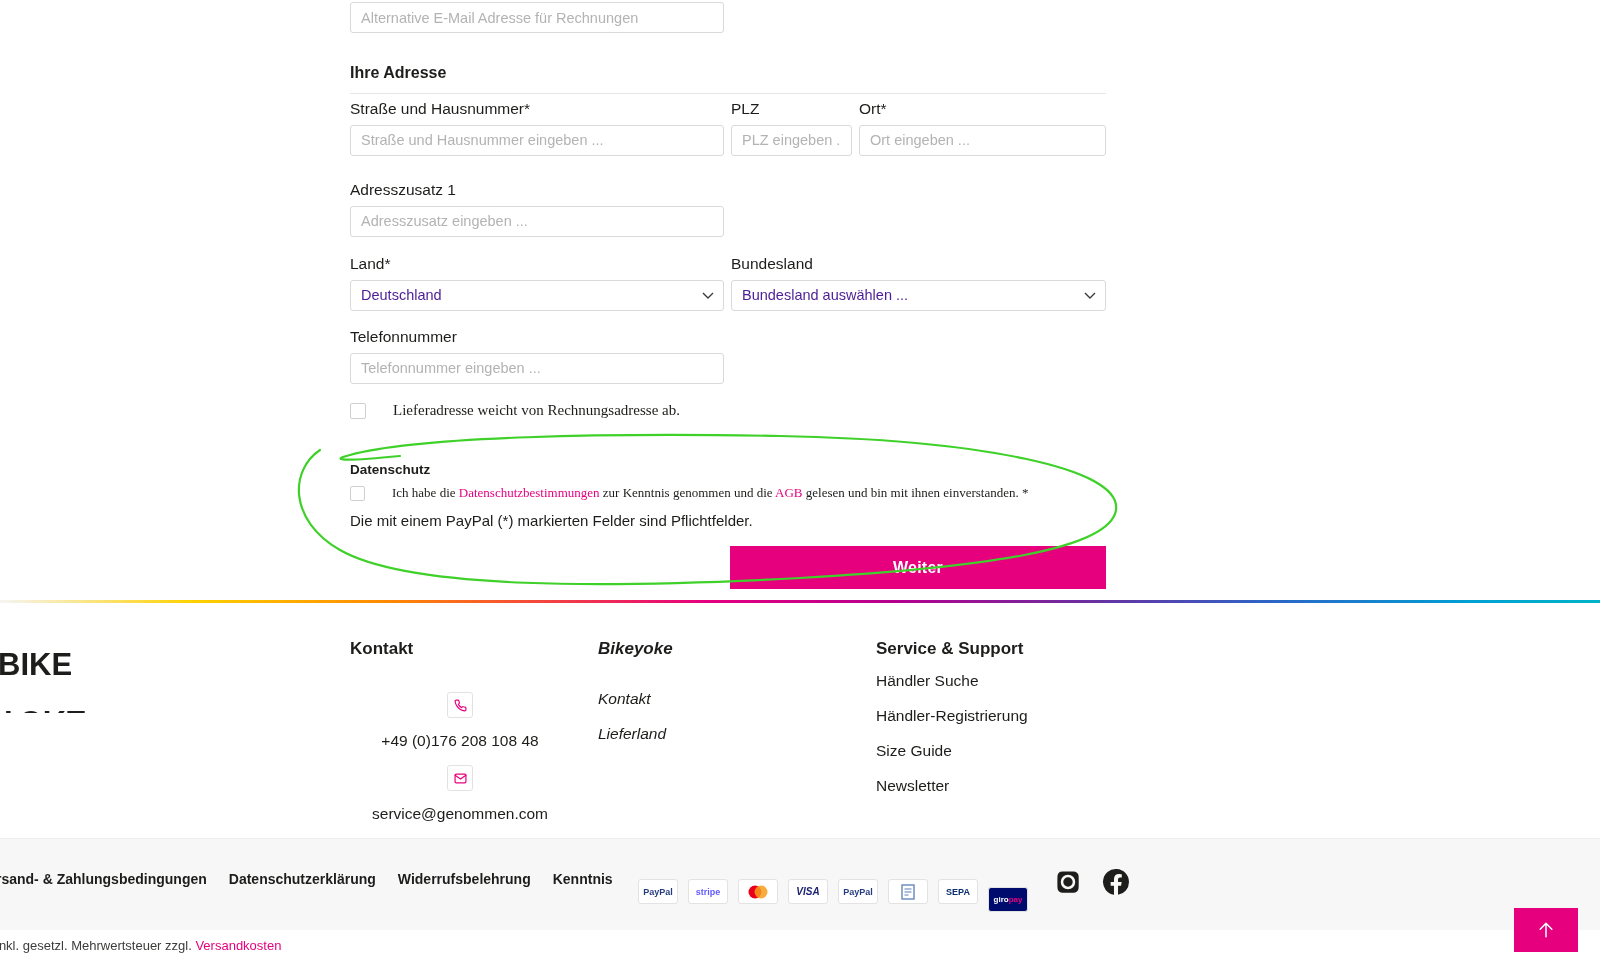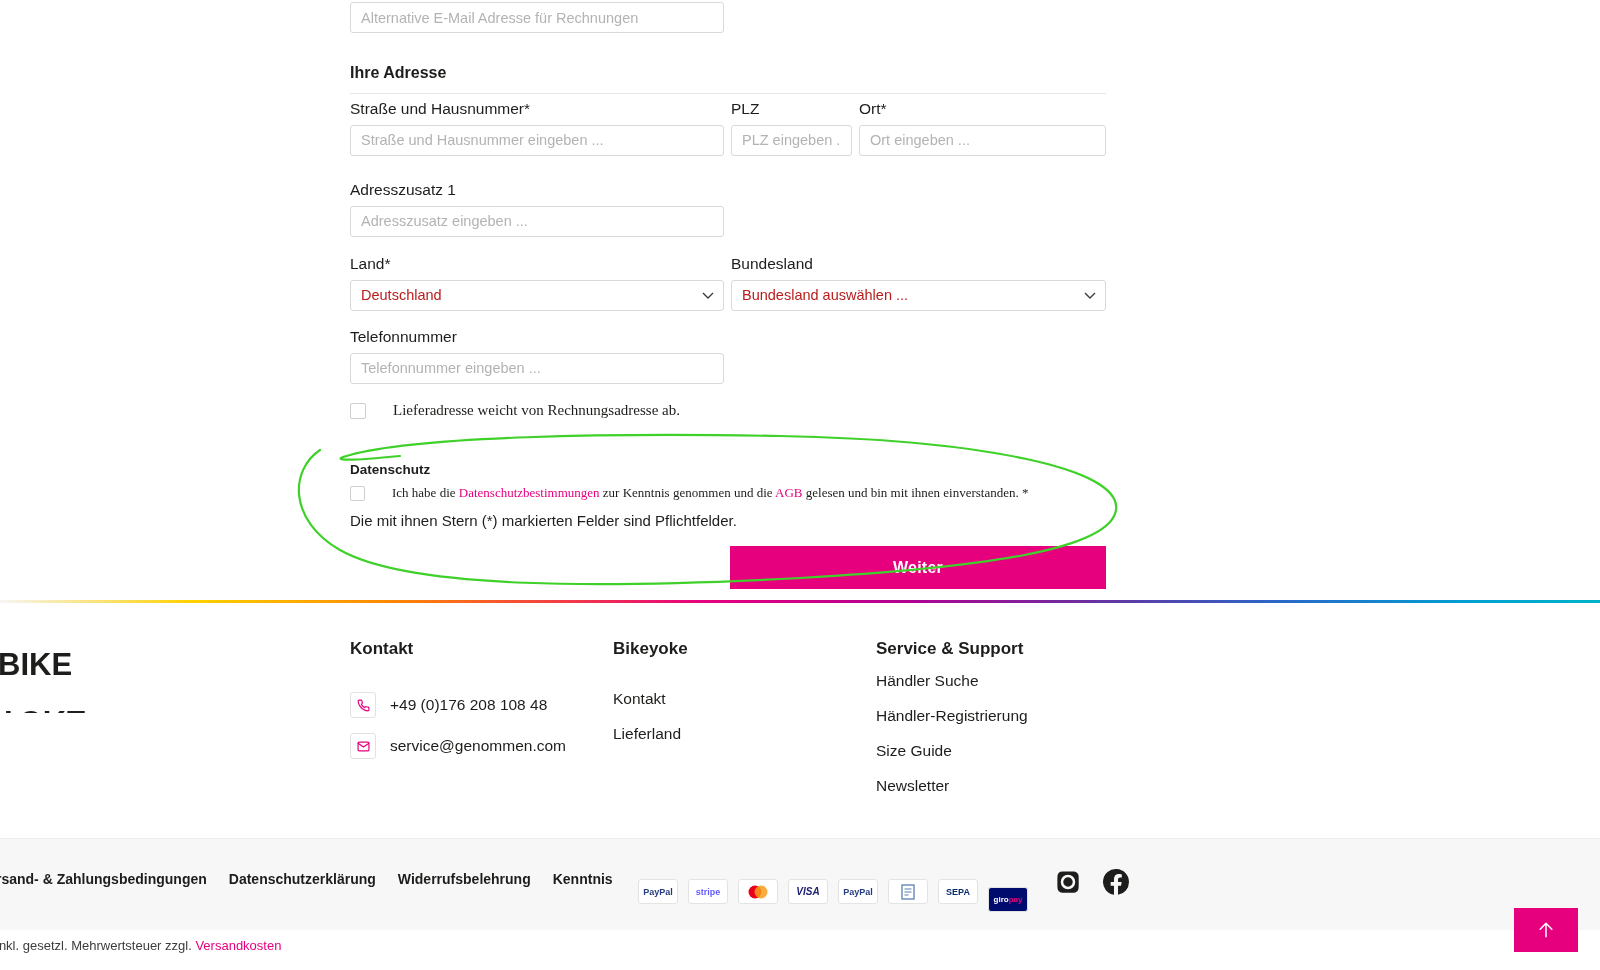--- a/index.html
+++ b/index.html
@@ -38,21 +38,21 @@
     height: 31px;
     padding: 0 10px;
     outline: none;
     width: 100%;
   }
   input.txt::placeholder { color: #b3b3b3; }
   select.sel {
     -webkit-appearance: none;
     appearance: none;
     padding-right: 26px;
-    color: #b91c1c;
+    color: #4c1d95;
   }
   .sel-wrap { position: relative; }
   .sel-wrap .chev {
     position: absolute; right: 10px; top: 50%;
     transform: translateY(-50%);
     pointer-events: none;
     width: 12px; height: 12px;
     color: #3c3c3b;
   }
 
@@ -128,21 +128,21 @@
     font-size: 17px;
     font-weight: bold;
     color: #1d1d1b;
   }
   .flink {
     font-size: 15.5px;
     color: #1d1d1b;
     text-decoration: none;
     display: block;
   }
-  .contact-row { display: flex; align-items: center; gap: 14px; }
+  .contact-row { display: flex; align-items: center; gap: 14px; flex-direction: column; }
   .cicon {
     width: 26px; height: 26px;
     border: 1px solid #e2e2e2;
     border-radius: 3px;
     display: flex; align-items: center; justify-content: center;
     color: #e6007e;
   }
   .contact-txt { font-size: 15.5px; color: #1d1d1b; }
 
   .botbar {
@@ -255,21 +255,21 @@
     <div class="field-row" style="left:350px; top:462px; width:760px;">
       <div class="section-title" style="font-size:13.5px;">Datenschutz</div>
       <div class="cb-row" style="margin-top:8px;">
         <span class="cb" style="width:15px;height:15px;"></span>
         <span class="cb-text-sm">
           <span>Ich habe die </span><a class="pink" href="#">Datenschutzbestimmungen</a><span> zur Kenntnis genommen und die </span><a class="pink" href="#">AGB</a><span> gelesen und bin mit ihnen einverstanden. *</span>
         </span>
       </div>
     </div>
 
-    <div class="field-row note" style="left:350px; top:512px;">Die mit ihnen Stern (*) markierten Felder sind Pflichtfelder.</div>
+    <div class="field-row note" style="left:350px; top:512px;">Die mit einem PayPal (*) markierten Felder sind Pflichtfelder.</div>
 
     <button class="btn-weiter">Weiter</button>
   </div>
 
   <svg class="annot" viewBox="0 0 850 180">
     <path d="M40 40 C10 60 8 110 60 140 C130 180 330 178 520 168 C700 158 830 140 836 100 C842 58 700 30 500 26 C330 23 140 26 70 45 C50 50 60 52 120 46" fill="none" stroke="#3fd12a" stroke-width="2.2" stroke-linecap="round"></path>
   </svg>
 
   <div class="rainbow"></div>
 
@@ -299,21 +299,21 @@
         <span class="cicon">
           <svg width="13" height="13" viewBox="0 0 24 24" fill="none" stroke="#e6007e" stroke-width="2.2" stroke-linecap="round" stroke-linejoin="round">
             <rect x="2" y="4" width="20" height="16" rx="2"></rect>
             <path d="M2 6l10 7 10-7"></path>
           </svg>
         </span>
         <span class="contact-txt">service@genommen.com</span>
       </div>
     </div>
 
-    <div style="position:absolute; left:613px; top:36px; width:200px;">
+    <div style="position:absolute; left:598px; top:36px; width:200px;font-style:italic;">
       <div class="fcol-title">Bikeyoke</div>
       <a class="flink" href="#" style="margin-top:31px;">Kontakt</a>
       <a class="flink" href="#" style="margin-top:17px;">Lieferland</a>
     </div>
 
     <div style="position:absolute; left:876px; top:36px; width:260px;">
       <div class="fcol-title">Service &amp; Support</div>
       <a class="flink" href="#" style="margin-top:13px;">Händler Suche</a>
       <a class="flink" href="#" style="margin-top:17px;">Händler-Registrierung</a>
       <a class="flink" href="#" style="margin-top:17px;">Size Guide</a>

